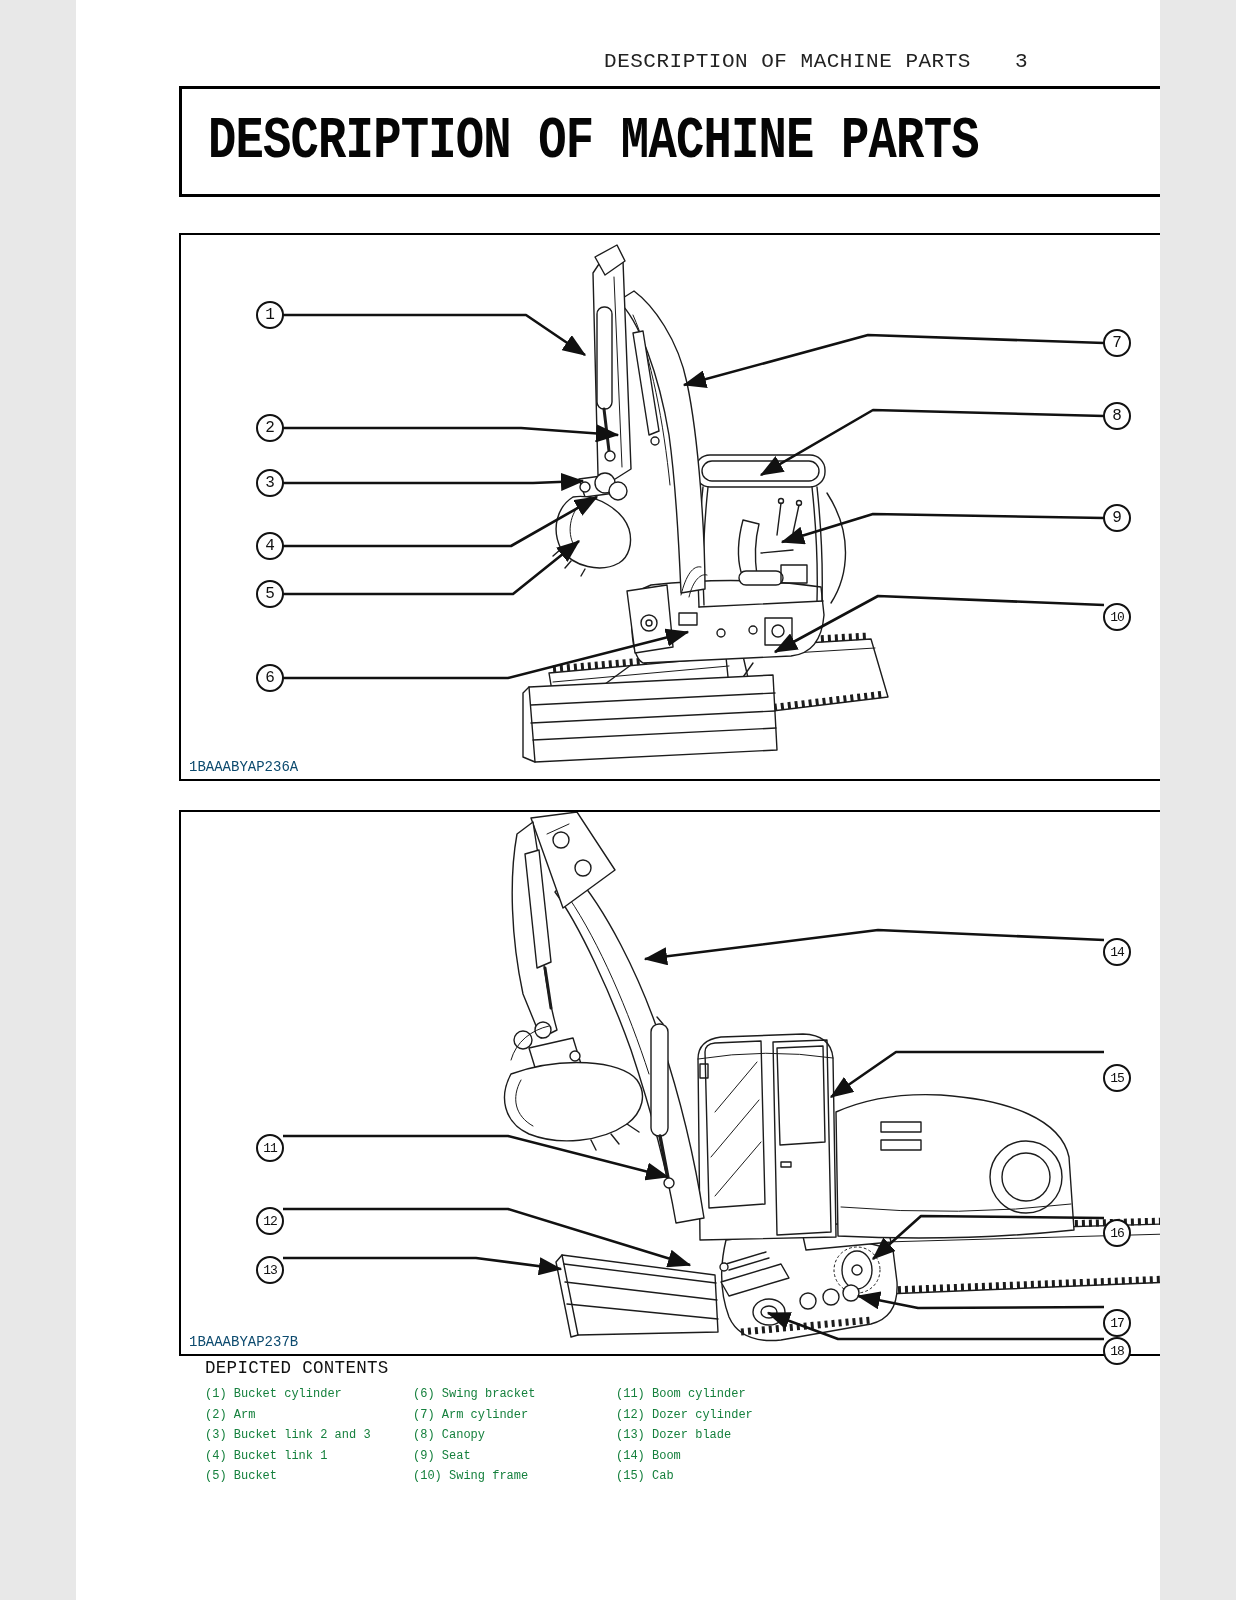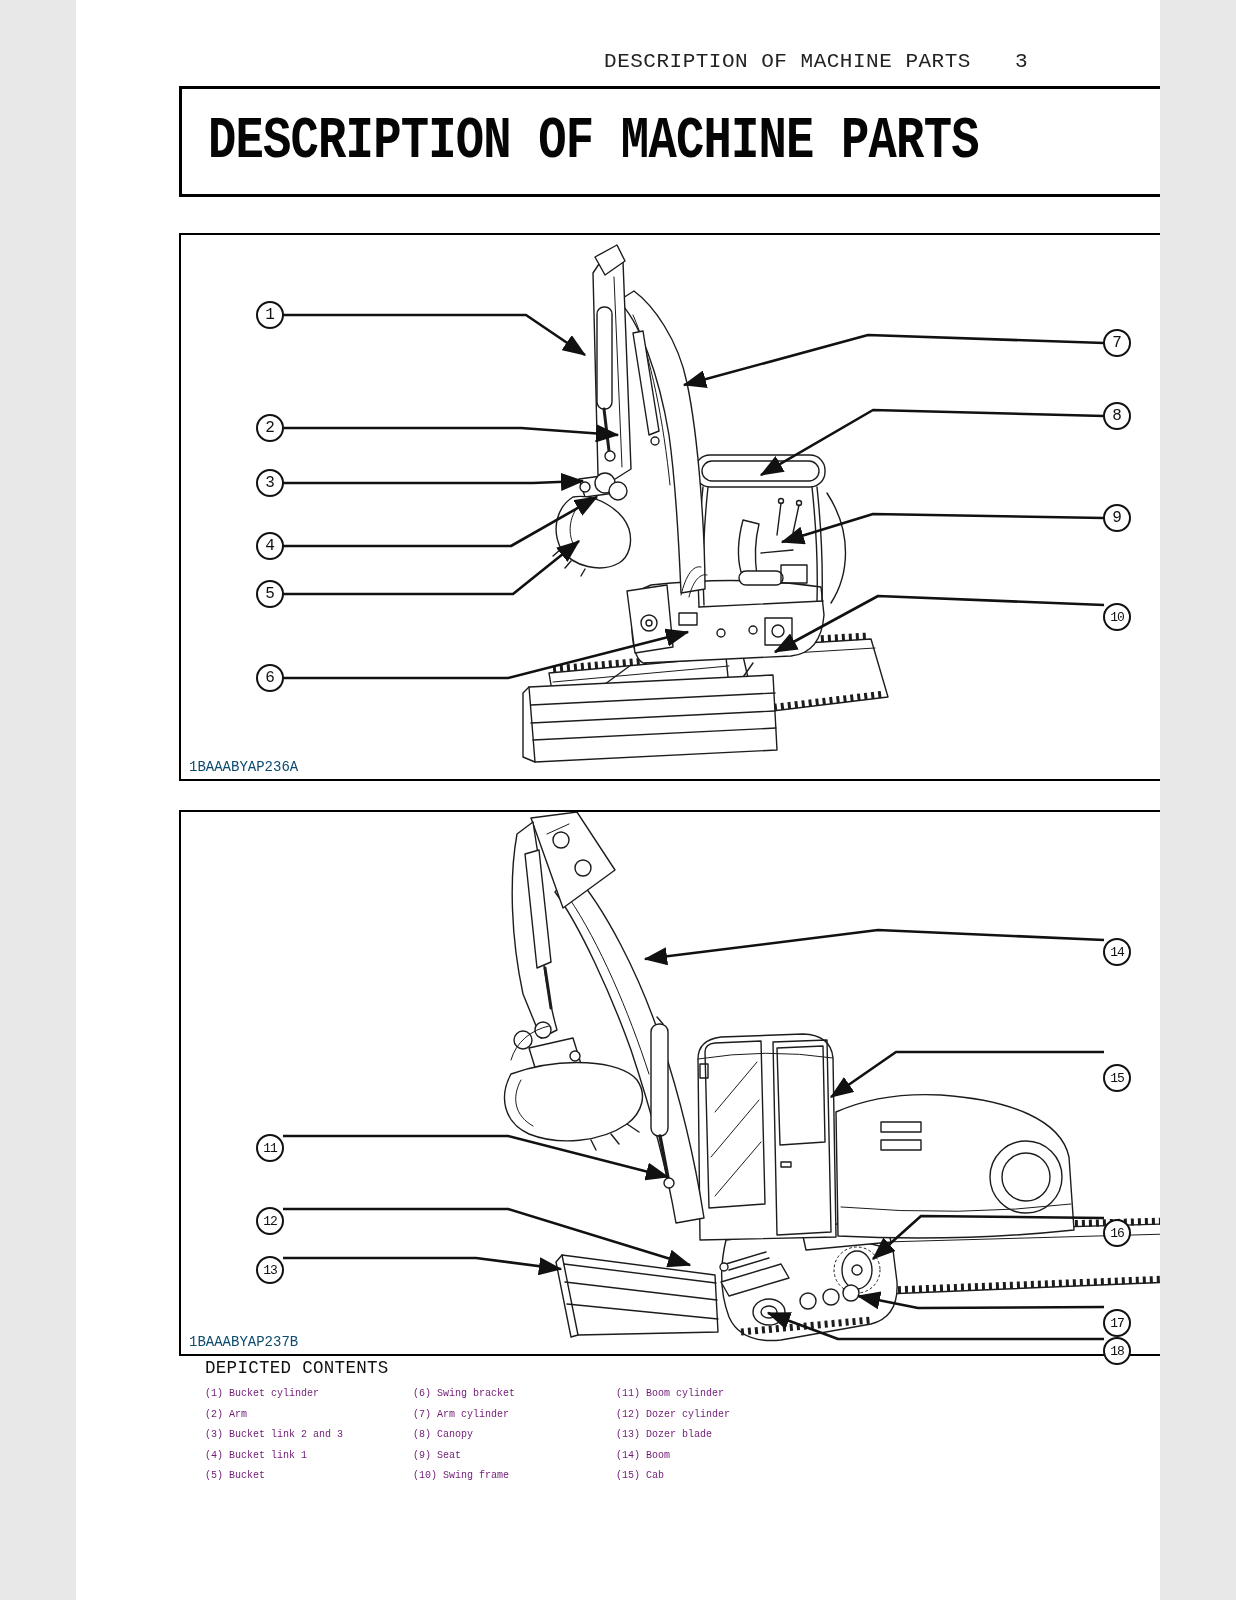--- a/index.html
+++ b/index.html
@@ -14,21 +14,21 @@
   .figure-box{position:absolute;left:103px;width:1007px;box-sizing:border-box;border:2px solid #000;background:#fff;}
   .figure-box svg{position:absolute;left:0;top:0;}
   .fig-code{position:absolute;left:8px;bottom:4px;font-size:14px;color:#0c4a6e;}
   .callout{position:absolute;width:28px;height:28px;box-sizing:border-box;border:2px solid #111;
         border-radius:50%;background:#fff;display:flex;align-items:center;justify-content:center;
         font-size:16px;color:#111;z-index:5;}
   .callout.two{font-size:13px;letter-spacing:-1px;margin-top:12px;}
   .legend{position:absolute;left:99px;top:1358px;width:1010px;margin-left:30px;}
   .legend-head{font-size:17.5px;color:#111;margin-bottom:6px;letter-spacing:.3px;}
   .legend-cols{display:flex;}
-  .legend-col{line-height:20.6px;font-size:10px;color:#701a75;}
+  .legend-col{line-height:20.6px;font-size:12px;color:#15803d;}
   .legend-col:nth-child(1){width:208px;}
   .legend-col:nth-child(2){width:203px;}
   .legend-col:nth-child(3){width:205px;}
   .legend-col:nth-child(4){flex:1;}
   
   .art path,.art rect,.art circle,.art ellipse,.art line,.art polyline
        {stroke:#1c1c1c;stroke-width:1.4;fill:none;stroke-linejoin:round;stroke-linecap:round;}
   .art .w{fill:#ffffff;}
   .art .tread{stroke-width:7;stroke-dasharray:3 4;stroke-linecap:butt;}
   .art .thin{stroke-width:1;}

